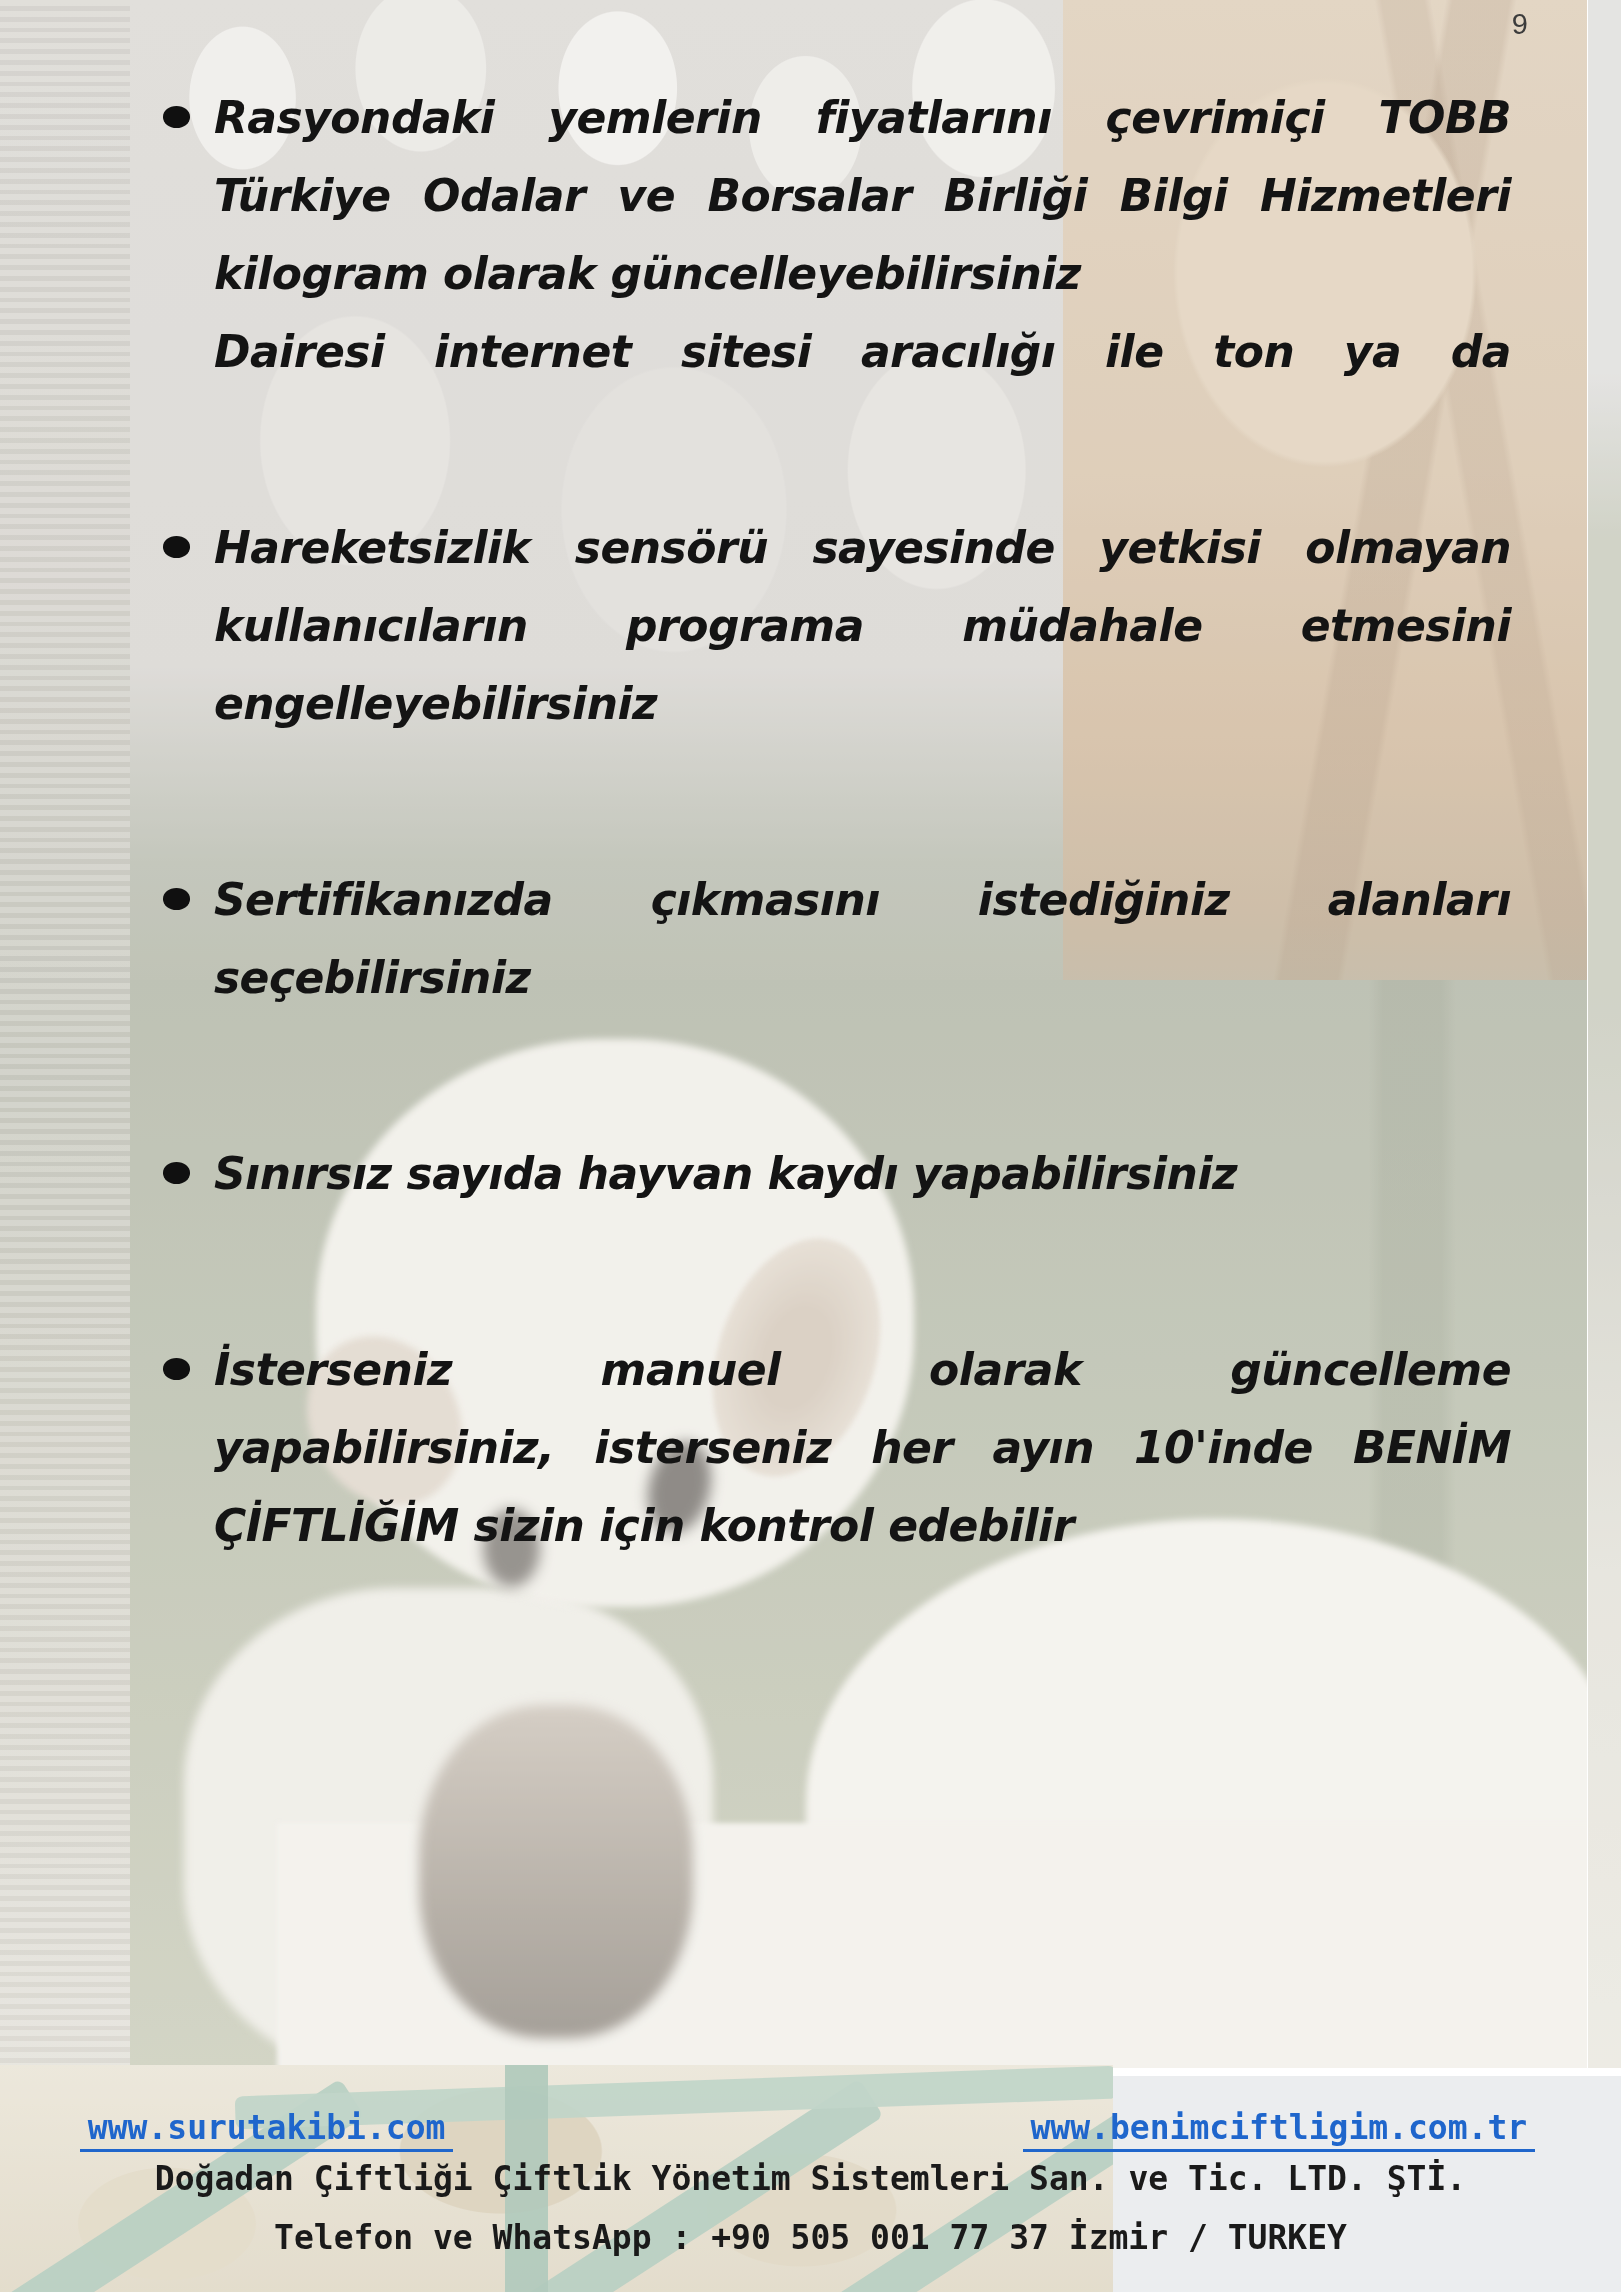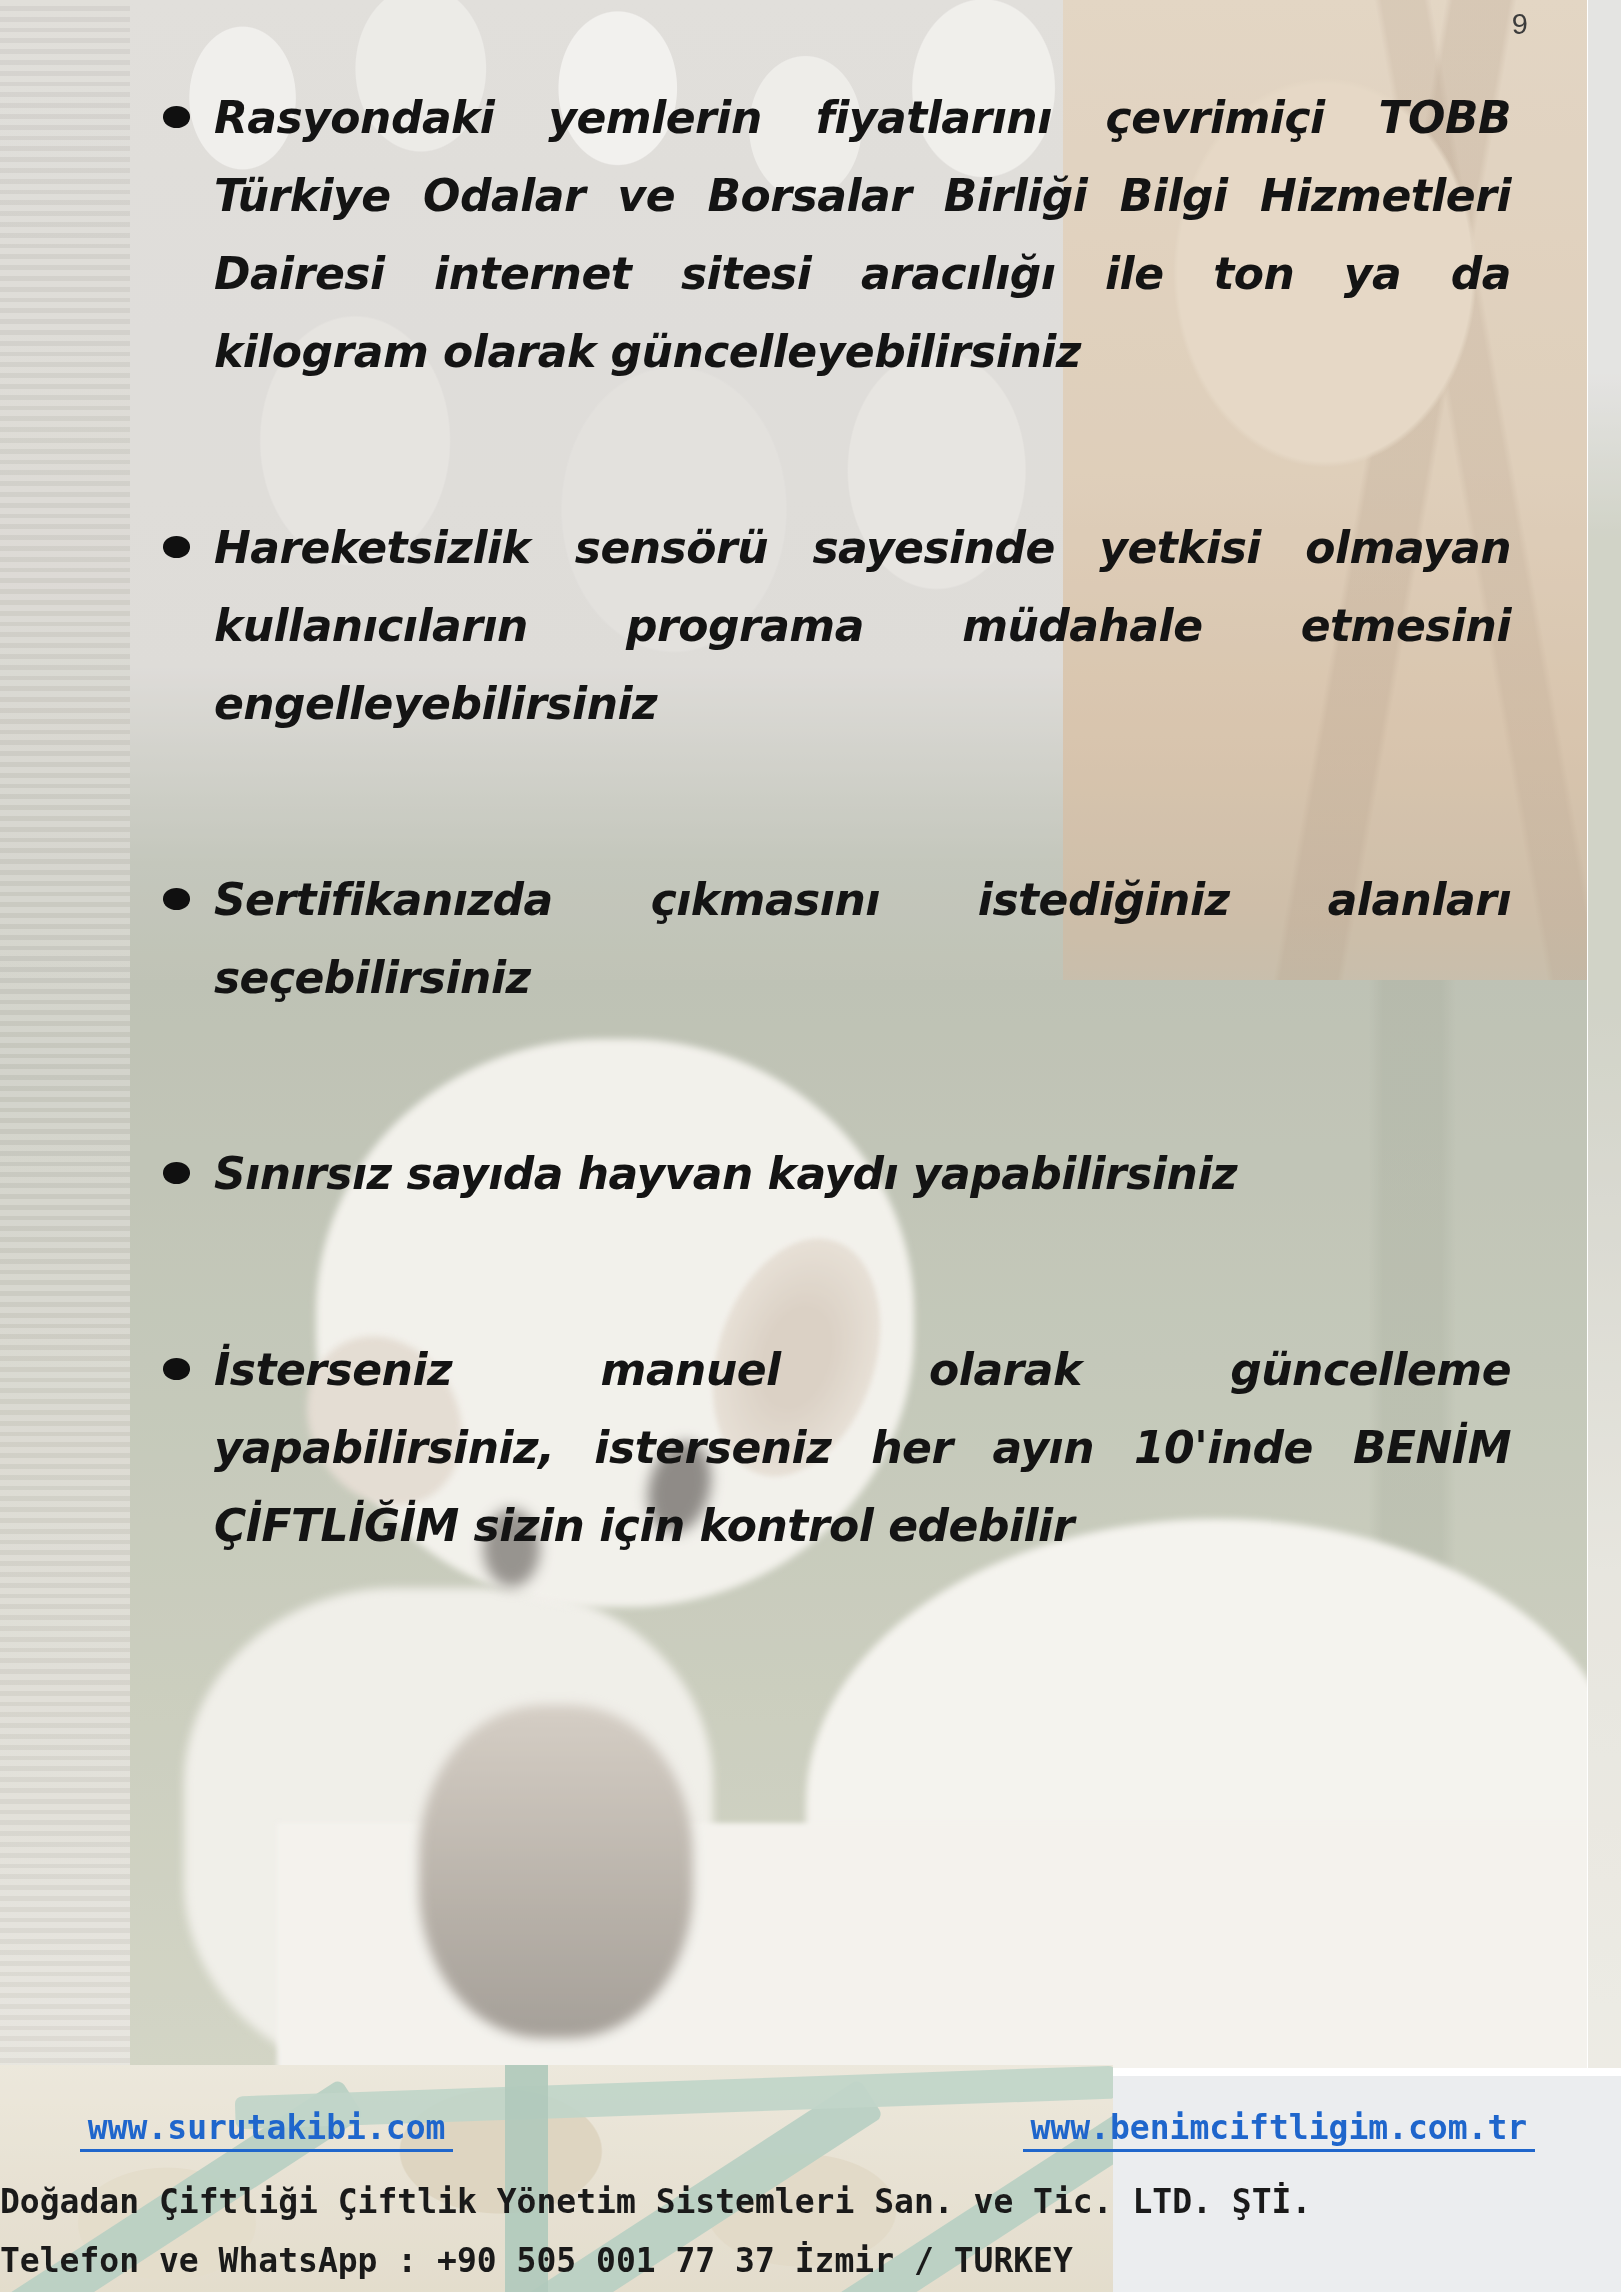--- a/index.html
+++ b/index.html
@@ -75,21 +75,21 @@
          font-size:44px;line-height:78px;letter-spacing:-0.5px;}
   .bl{white-space:nowrap;text-align:justify;text-align-last:justify;}
   .bl.last{text-align-last:left;}
 
   .footer{position:absolute;left:0;top:2098px;width:1621px;font-family:"DejaVu Sans Mono",monospace;
           font-weight:700;font-size:33px;color:#1a1a1a;}
   .flink{position:absolute;top:9.8px;color:#1f66cc;text-decoration:none;border-bottom:3.9px solid #1f66cc;
          padding:0 7.8px 2px 7.8px;cursor:pointer;}
   .flink.left{left:80px;}
   .flink.right{right:86px;}
-  .fline{position:absolute;left:0;width:1621px;text-align:left;margin-top:23px;}
+  .fline{position:absolute;left:0;width:1621px;text-align:center;}
   .fline.company{top:61px;}
   .fline.phone{top:120px;}
 </style>
 </head>
 <body>
 
 <div class="bg">
   <div class="ph hay"></div>
   <div class="ph flock"></div>
   <div class="ph tan"></div>
@@ -119,22 +119,22 @@
 
 <div class="content">
   <div class="pagenum">9</div>
 
   <ul class="bullets" id="bullets">
       <li>
         <span class="dot"></span>
         <div class="btext">
           <div class="bl">Rasyondaki yemlerin fiyatlarını çevrimiçi TOBB</div>
           <div class="bl">Türkiye Odalar ve Borsalar Birliği Bilgi Hizmetleri</div>
+          <div class="bl last">kilogram olarak güncelleyebilirsiniz</div>
           <div class="bl">Dairesi internet sitesi aracılığı ile ton ya da</div>
-          <div class="bl last">kilogram olarak güncelleyebilirsiniz</div>
         </div>
       </li>
       <li>
         <span class="dot"></span>
         <div class="btext">
           <div class="bl">Hareketsizlik sensörü sayesinde yetkisi olmayan</div>
           <div class="bl">kullanıcıların programa müdahale etmesini</div>
           <div class="bl last">engelleyebilirsiniz</div>
         </div>
       </li>

